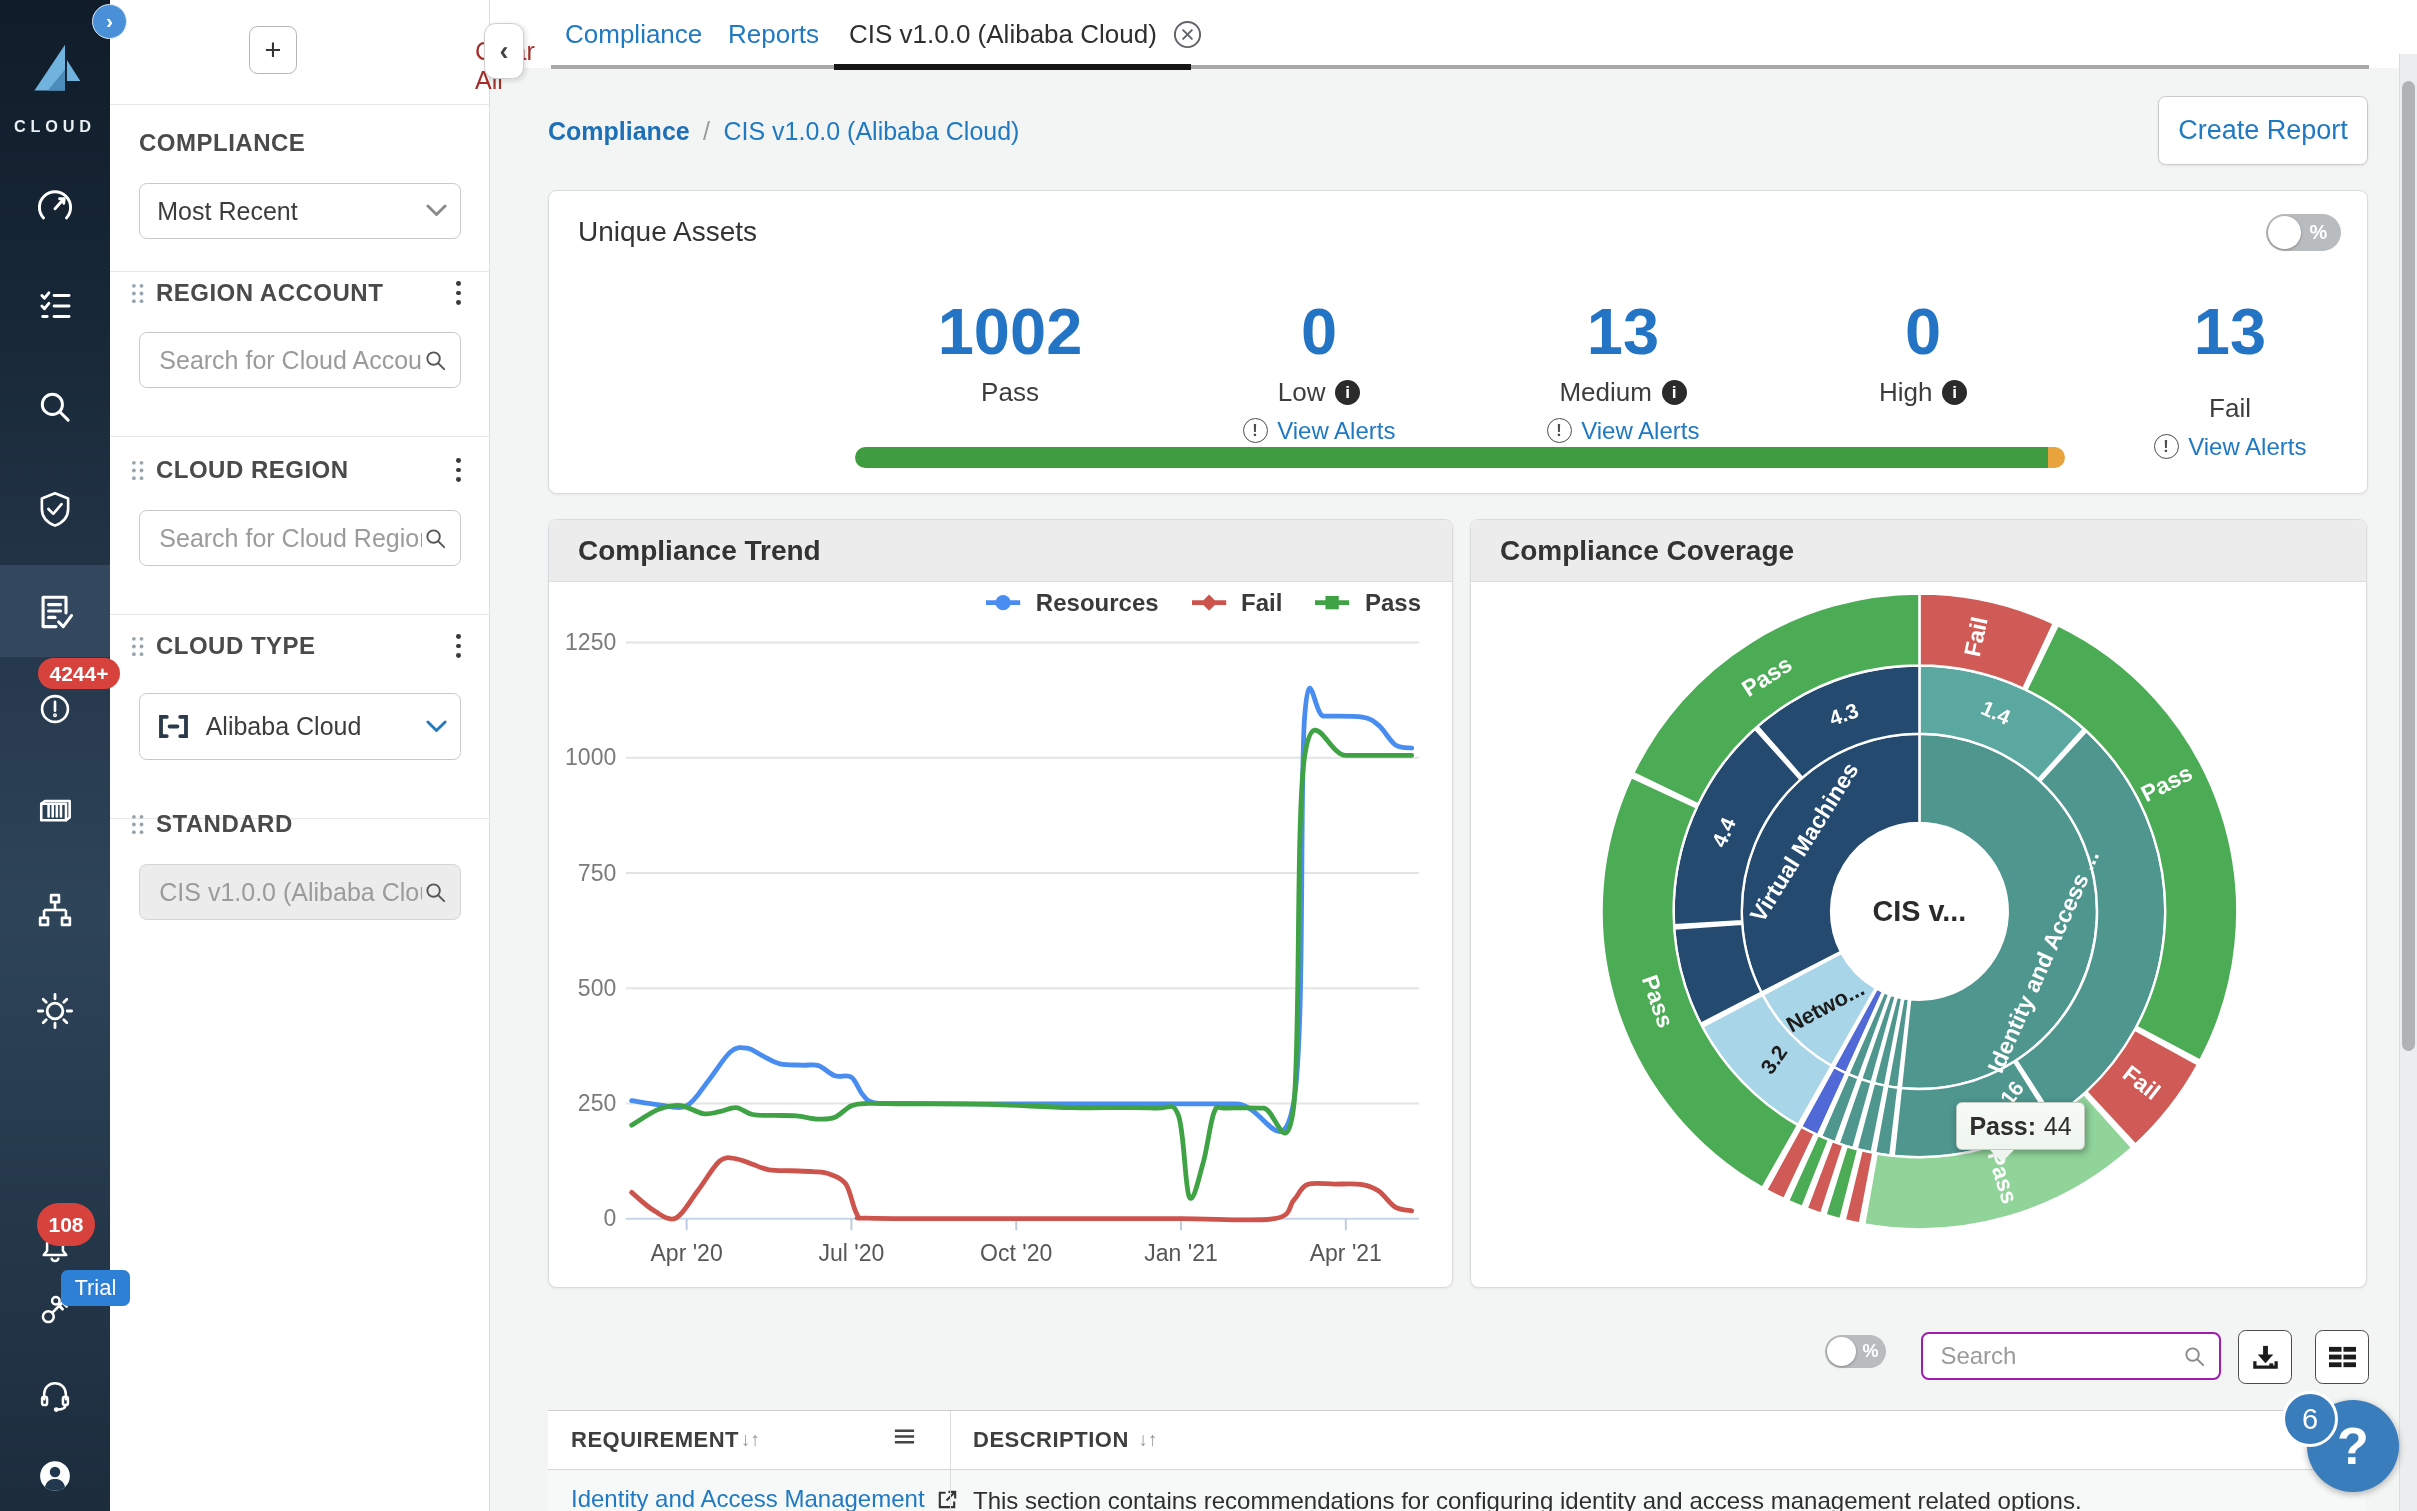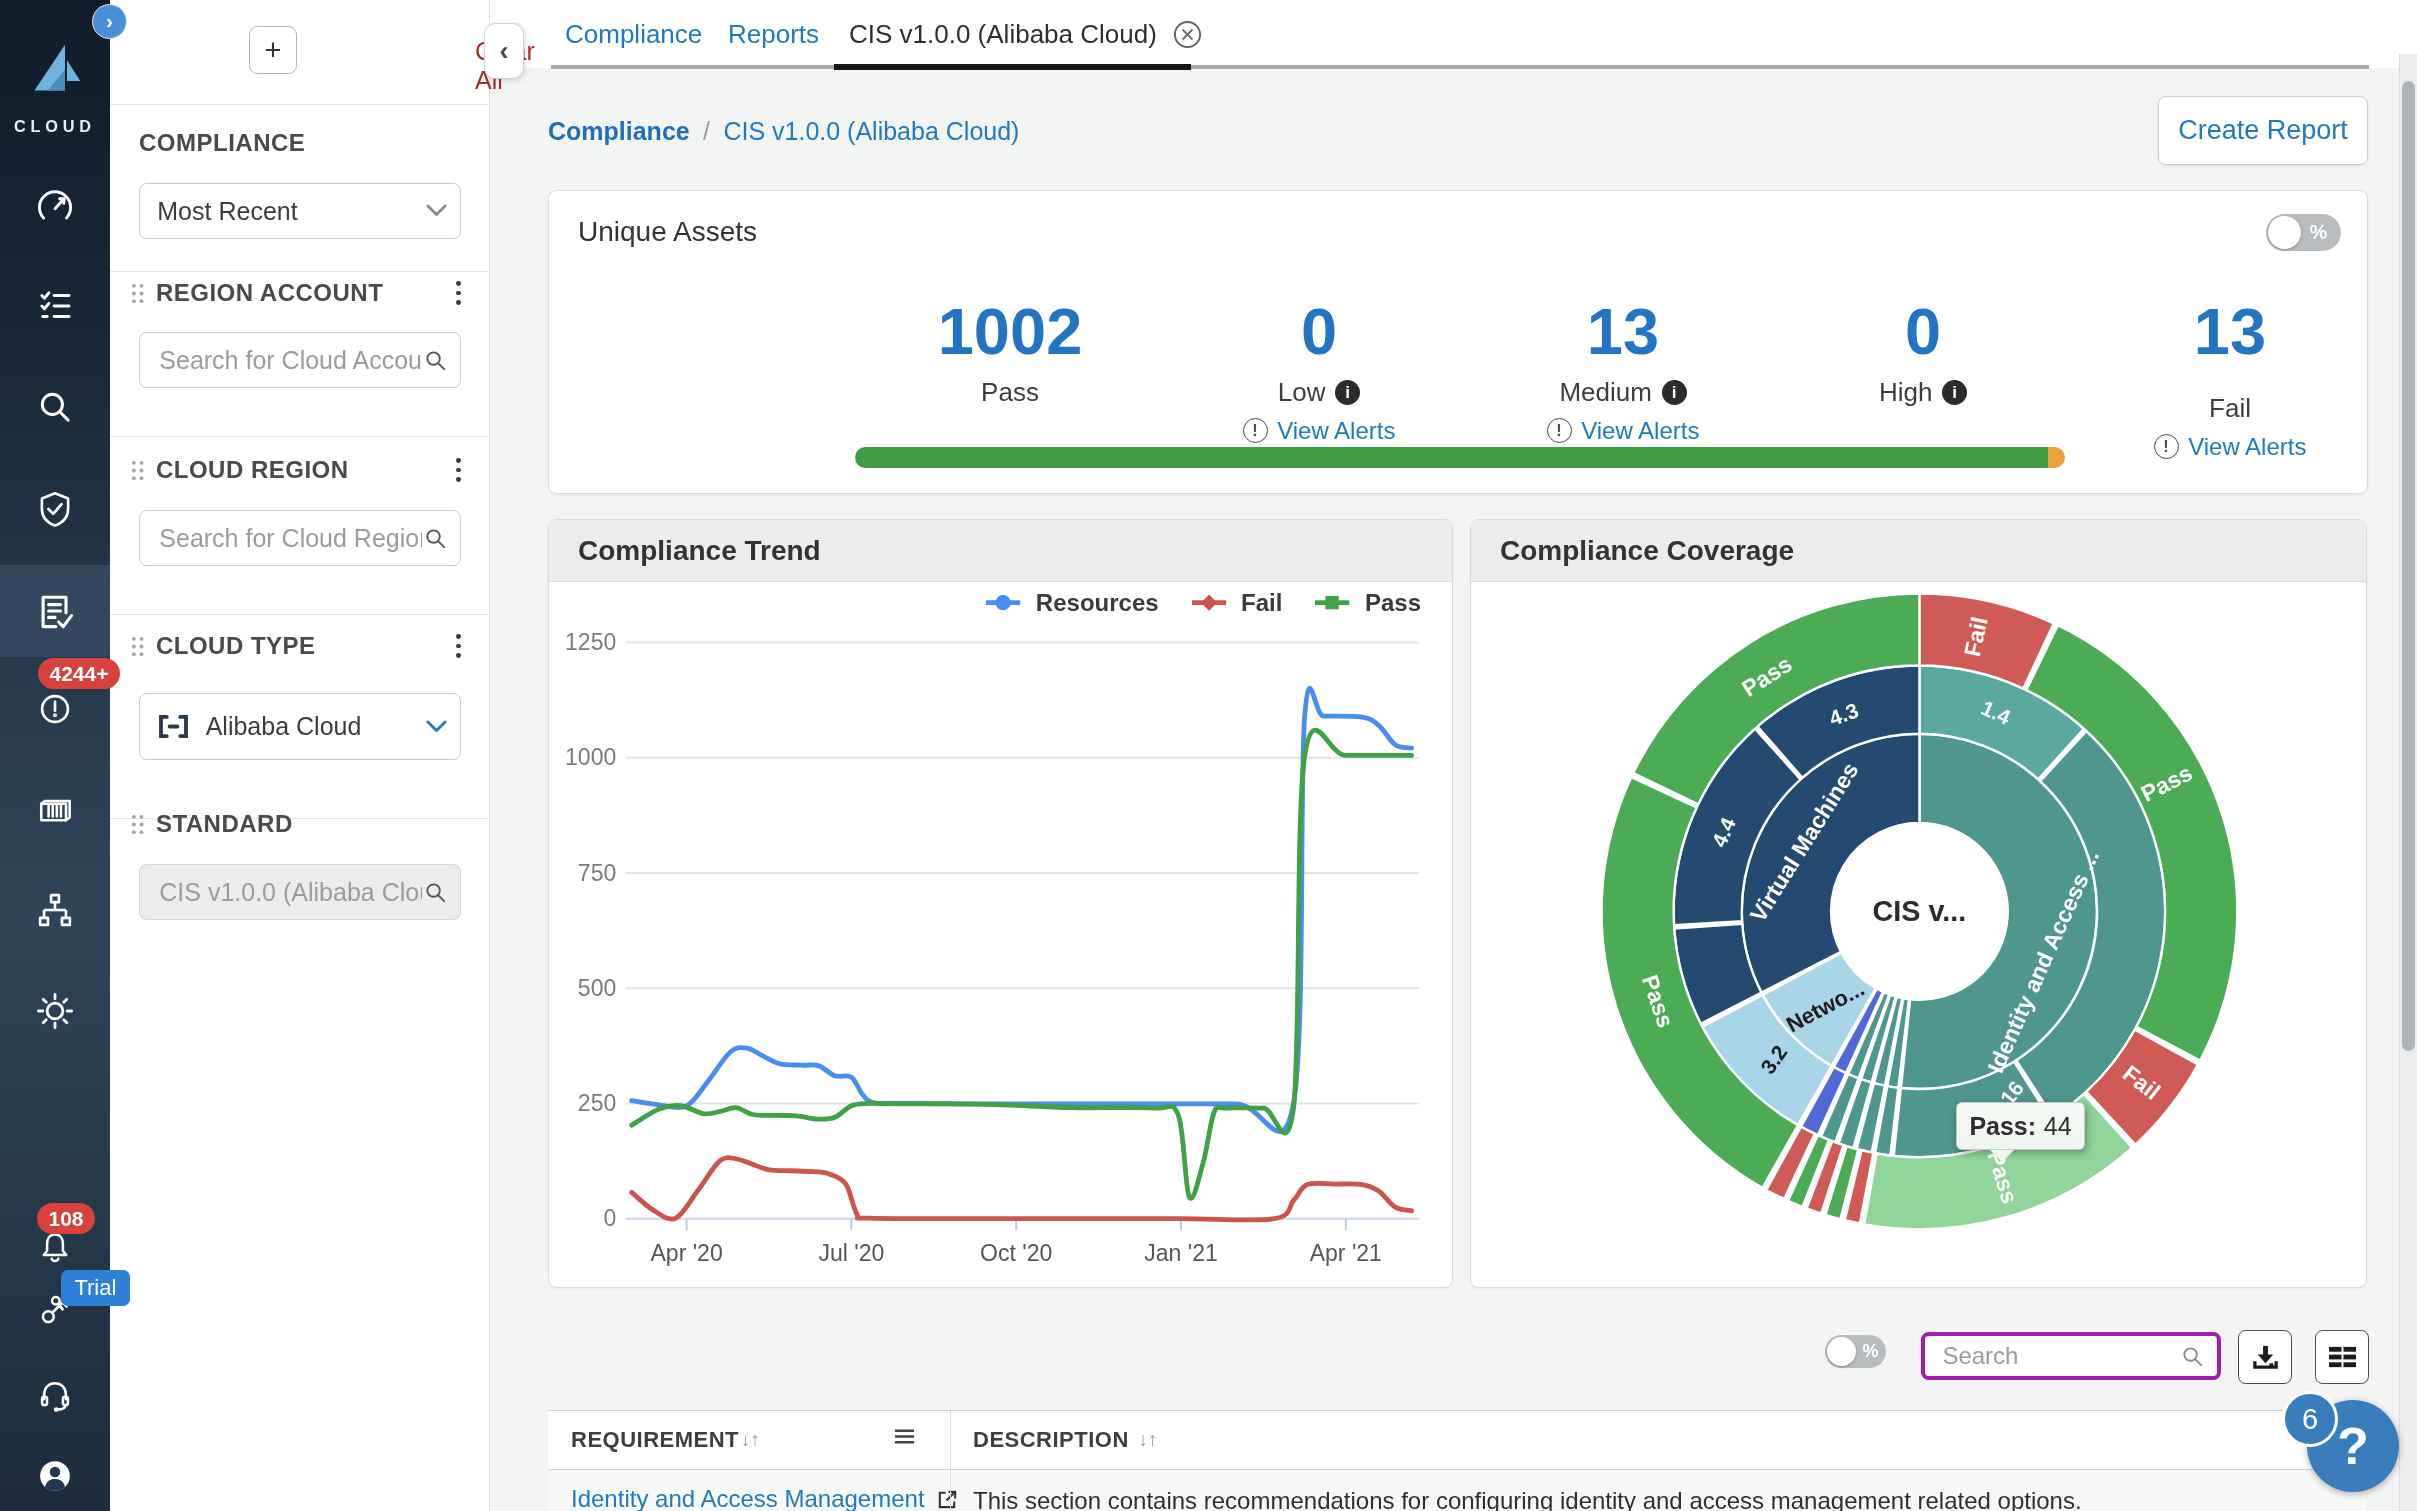--- a/index.html
+++ b/index.html
@@ -77,21 +77,21 @@
 
   
   #cov-tooltip{position:absolute;left:485px;top:582px;width:127px;height:46px;
     background:linear-gradient(180deg,#f7fbf7,#eef4ee);border:1px solid #c2ccc2;border-radius:5.8px;
     box-shadow:1.9px 2.9px 7.7px rgba(0,0,0,.3);display:flex;align-items:center;justify-content:center;
     font-size:25px;color:#2e2e2e;z-index:5}
   #cov-tooltip:after{content:"";position:absolute;left:33px;bottom:-12.5px;border:12.5px solid transparent;
     border-top-color:#eef4ee;border-bottom:none}
 
   
-  #search-box{position:absolute;left:1921px;top:1332px;width:300px;height:48px;border:4px solid #a21caf;
+  #search-box{position:absolute;left:1921px;top:1332px;width:300px;height:48px;border:2px solid #a21caf;
     border-radius:7.7px;background:#fff;display:flex;align-items:center;box-sizing:border-box;padding:0 13.4px 0 15.4px}
   #search-box input{border:none;outline:none;flex:1;font-size:24px;color:#444;font-family:"Liberation Sans",sans-serif;min-width:0}
   #search-box input::placeholder{color:#9b9b9b}
   .sqbtn{position:absolute;top:1330px;width:54px;height:54px;border:1.9px solid #4a4a4a;border-radius:7.7px;
     background:#fff;display:flex;align-items:center;justify-content:center;cursor:pointer;box-sizing:border-box}
 
   #table{position:absolute;left:548px;top:1410px;width:1818px;background:#fff;
     border-top:1px solid #cfcfcf;border-bottom:1px solid #cfcfcf}
   #thead{position:relative;height:58px;background:#fff;border-bottom:1px solid #d6d6d6}
   #trow{position:relative;height:101px;background:#f7f8f8}
@@ -207,21 +207,21 @@
       <line x1="24" y1="10" x2="24" y2="5"></line>
         <line x1="24" y1="38" x2="24" y2="43"></line>
       <line x1="10" y1="24" x2="5" y2="24"></line>
         <line x1="38" y1="24" x2="43" y2="24"></line>
       <line x1="14" y1="14" x2="10.5" y2="10.5"></line>
         <line x1="34" y1="14" x2="37.5" y2="10.5"></line>
       <line x1="14" y1="34" x2="10.5" y2="37.5"></line>
         <line x1="34" y1="34" x2="37.5" y2="37.5"></line>
     </svg>
   </div>
-  <div class="badge-red" style="left:37px;top:1203px;height:31px;padding:0 11.5px;font-size:21px">108</div>
+  <div class="badge-red" style="left:37px;top:1203px;height:43px;padding:0 11.5px;font-size:21px">108</div>
   <div class="sicon" style="top:1222px;height:50px">
     <svg width="40" height="40" viewBox="0 0 48 48" fill="none" stroke="#fff" stroke-width="3" stroke-linecap="round" stroke-linejoin="round">
       <path d="M24 9 C17.5 9 14.5 14 14.5 20 V28.5 L10.5 33.5 H37.5 L33.5 28.5 V20 C33.5 14 30.5 9 24 9 Z"></path>
       <path d="M20 38 A4.2 4.2 0 0 0 28 38"></path>
     </svg>
   </div>
   <div class="trial-badge" style="left:61px;top:1270px">Trial</div>
   <div class="sicon" style="top:1285px;height:50px">
     <svg width="40" height="40" viewBox="0 0 48 48" fill="none" stroke="#fff" stroke-width="3" stroke-linecap="round">
       <circle cx="16" cy="32" r="6.5"></circle>

